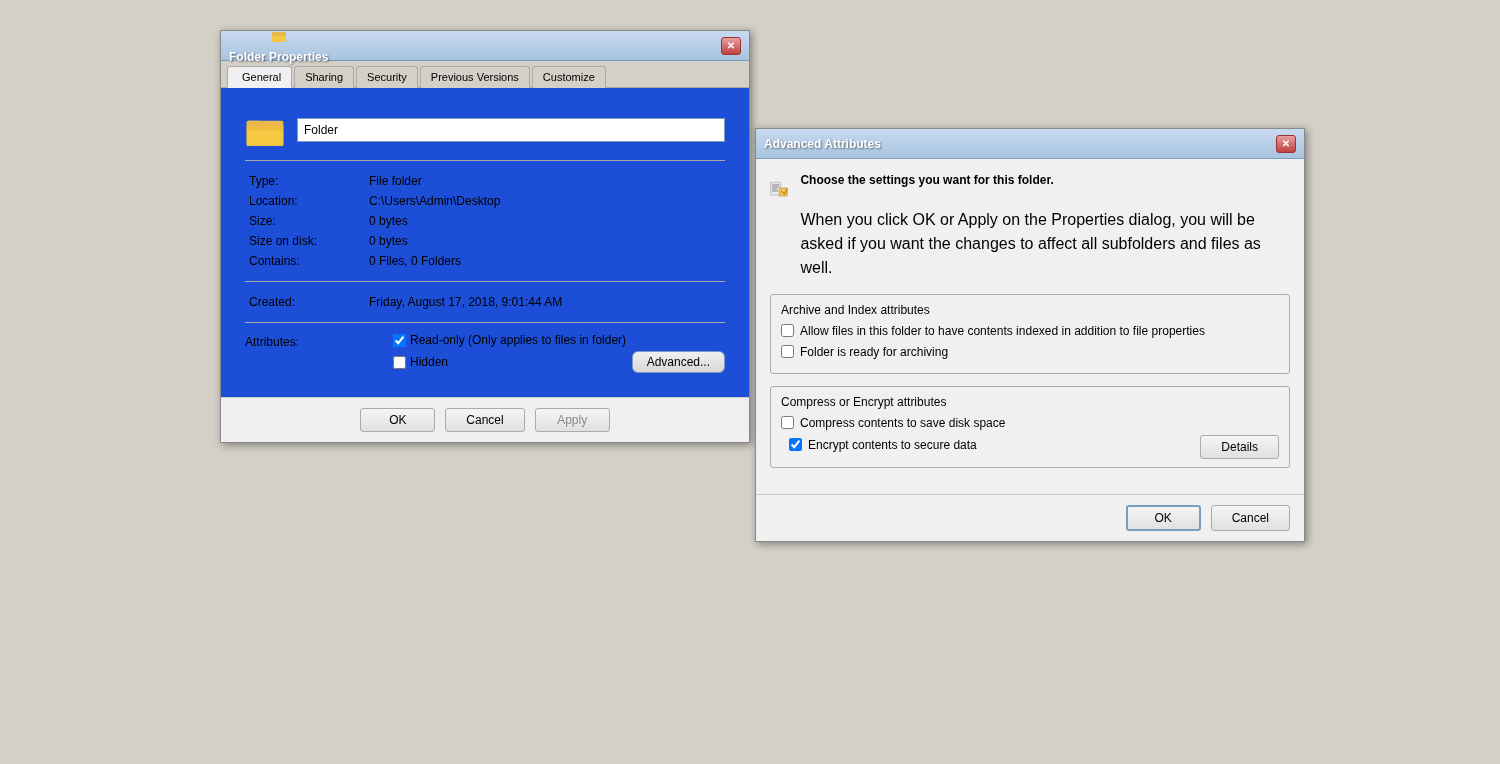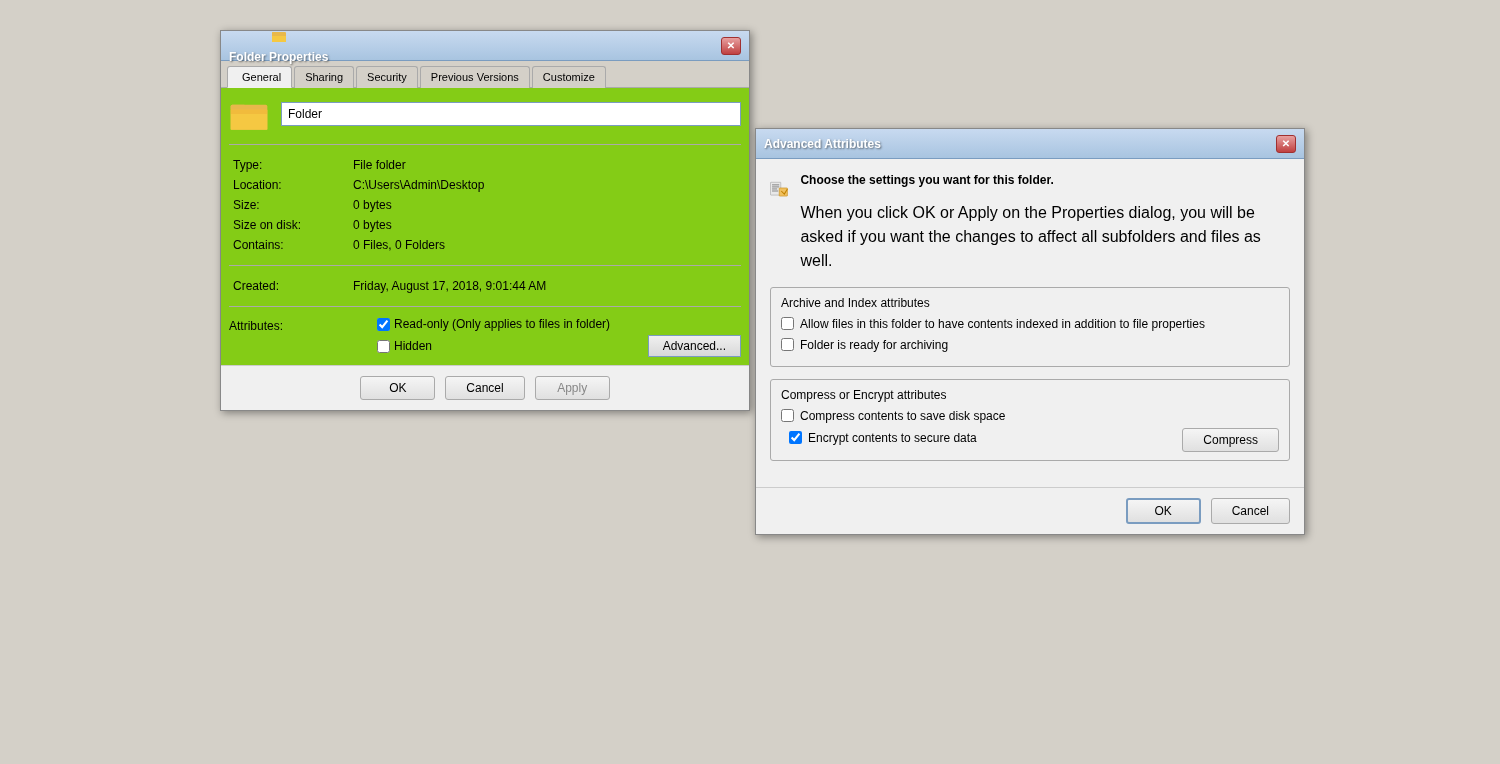--- a/index.html
+++ b/index.html
@@ -98,22 +98,22 @@
     .tab.active {
       background: #f0f0f0;
       border-bottom: 1px solid #f0f0f0;
       font-weight: normal;
       z-index: 1;
       padding-left: 14px;
     }
 
     
     .content-area {
-      background: #84cc16;
-      padding: 8px;
+      background: #1d4ed8;
+      padding: 24px;
     }
 
     
     .folder-header {
       display: flex;
       align-items: center;
       gap: 12px;
       margin-bottom: 12px;
     }
 
@@ -161,21 +161,21 @@
       width: 13px;
       height: 13px;
       margin: 0;
     }
 
     
     .advanced-btn {
       padding: 3px 14px;
       background: linear-gradient(to bottom, #f0f0f0, #d8d8d8);
       border: 1px solid #7a9cc0;
-      border-radius: 0;
+      border-radius: 6px;
       cursor: pointer;
       font-size: 12px;
       color: #000;
       margin-left: auto;
     }
 
     
     .bottom-buttons {
       display: flex;
       justify-content: center;
@@ -397,21 +397,21 @@
       <svg class="attr-icon-svg" viewBox="0 0 36 36">
         <rect x="1" y="1" width="20" height="25" rx="1" fill="#e8e8e8" stroke="#999" stroke-width="1"></rect>
         <rect x="4" y="5" width="14" height="2" fill="#888"></rect>
         <rect x="4" y="9" width="14" height="2" fill="#888"></rect>
         <rect x="4" y="13" width="10" height="2" fill="#888"></rect>
         <rect x="4" y="17" width="12" height="2" fill="#888"></rect>
         <rect x="18" y="12" width="16" height="16" rx="1" fill="#f0c060" stroke="#c08000" stroke-width="1"></rect>
         <path d="M22 18 L28 24 L34 14" stroke="#c08000" stroke-width="2" fill="none"></path>
       </svg>
       <div>
-        <div style="font-weight:bold; margin-bottom:14px;">Choose the settings you want for this folder.</div>
+        <div style="font-weight:bold; margin-bottom:21px;">Choose the settings you want for this folder.</div>
         <div style="font-size:16px; line-height:1.5;">When you click OK or Apply on the Properties dialog, you will be asked if you want the changes to affect all subfolders and files as well.</div>
       </div>
     </div>
 
     <div class="adv-section">
       <div class="adv-section-title">Archive and Index attributes</div>
       <div class="adv-checkbox-row">
         <input type="checkbox" class="checkbox-input" style="margin-top: 1px; flex-shrink: 0;">
         <label>Allow files in this folder to have contents indexed in addition to file properties</label>
       </div>
@@ -425,21 +425,21 @@
       <div class="adv-section-title">Compress or Encrypt attributes</div>
       <div class="adv-checkbox-row">
         <input type="checkbox" class="checkbox-input" style="margin-top: 1px; flex-shrink: 0;">
         <label>Compress contents to save disk space</label>
       </div>
       <div style="display:flex; align-items:center; justify-content:space-between;">
         <div class="adv-checkbox-row" style="flex:1;padding-left:8px;">
           <input type="checkbox" class="checkbox-input" checked="" style="margin-top: 1px; flex-shrink: 0;">
           <label>Encrypt contents to secure data</label>
         </div>
-        <button class="btn" style="min-width:70px; margin-left:10px;">Compress</button>
+        <button class="btn" style="min-width:70px; margin-left:10px;">Details</button>
       </div>
     </div>
   </div>
 
   <div class="adv-bottom">
     <button class="ok-btn">OK</button>
     <button class="btn">Cancel</button>
   </div>
 </div>
 

